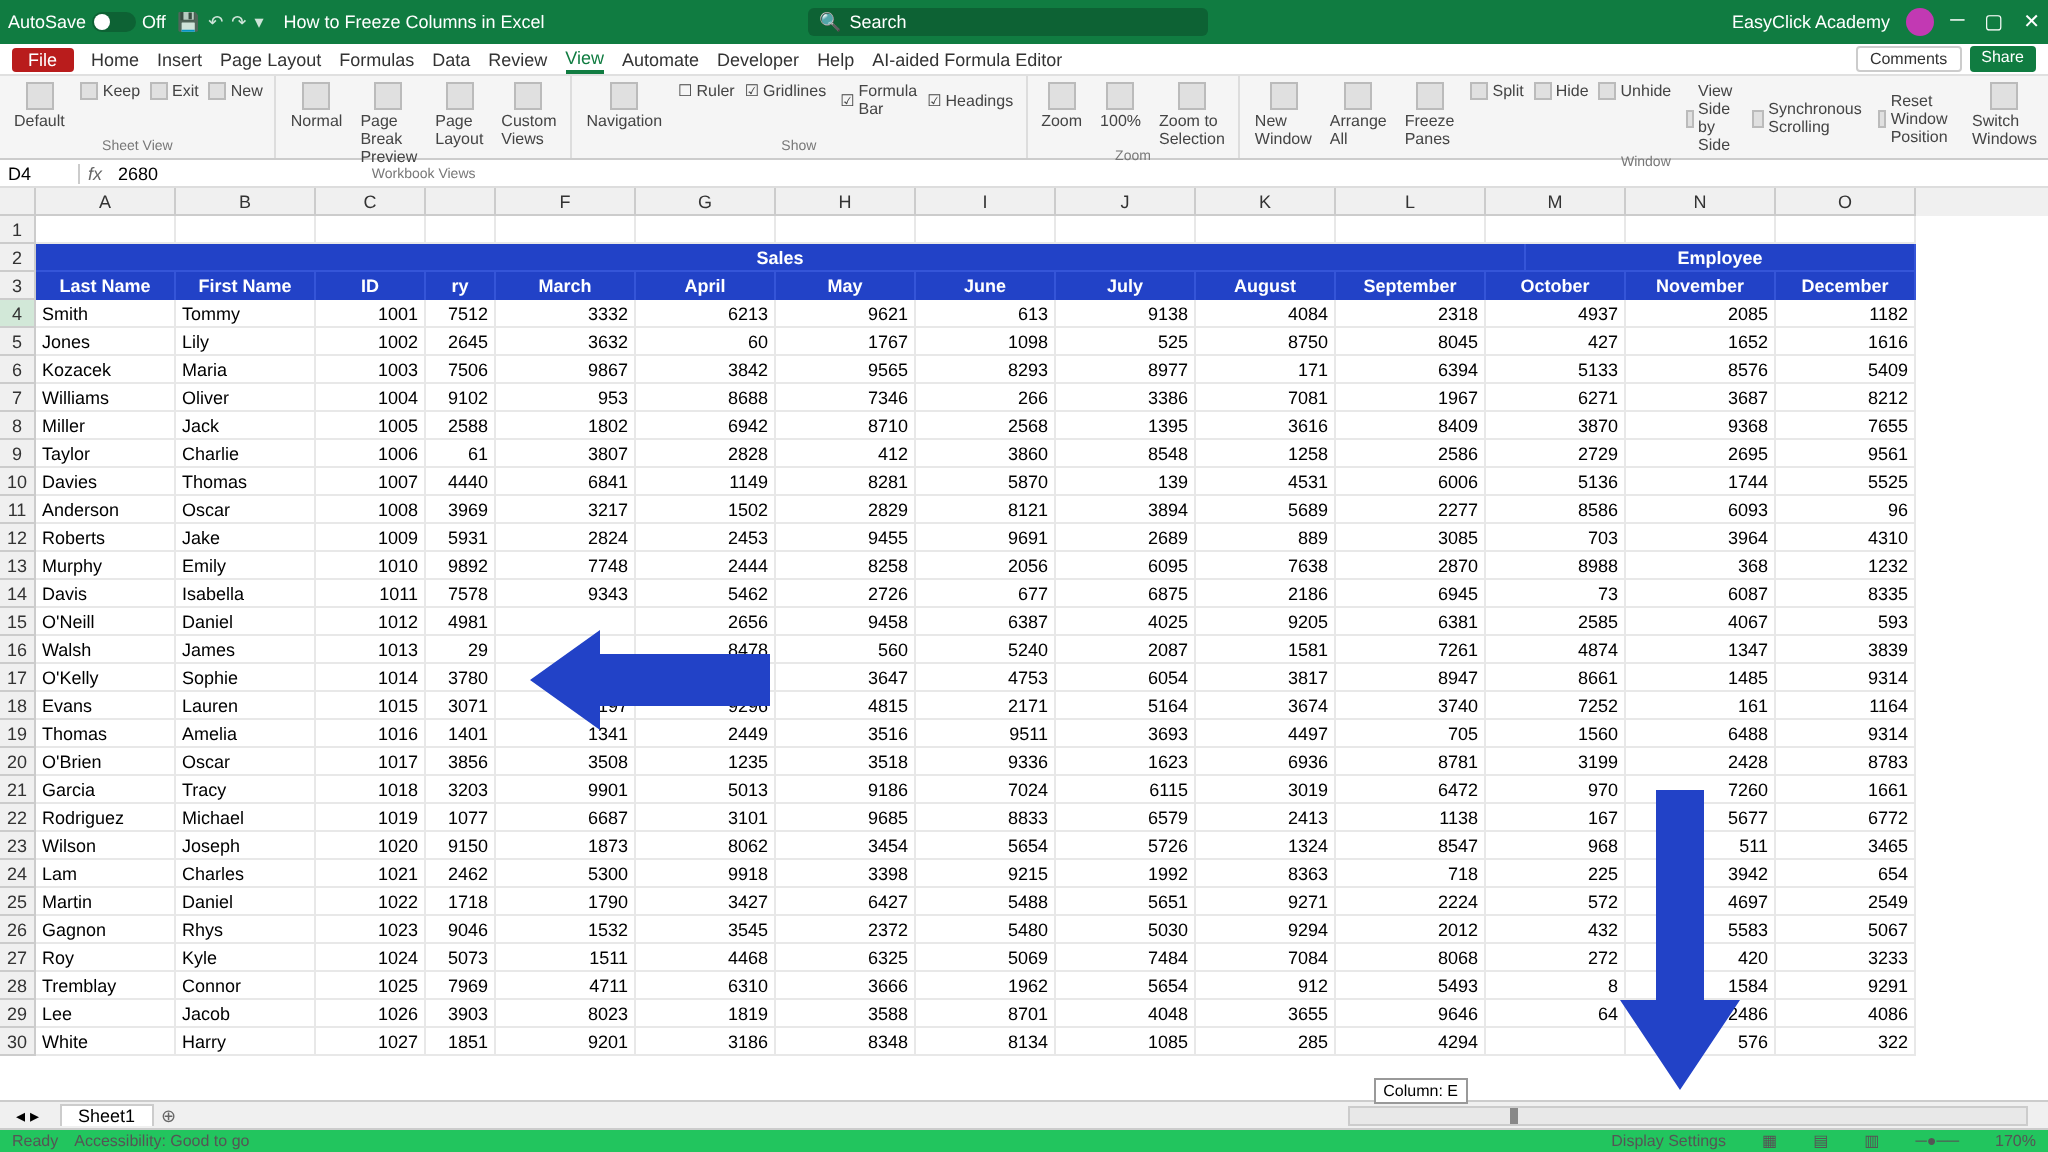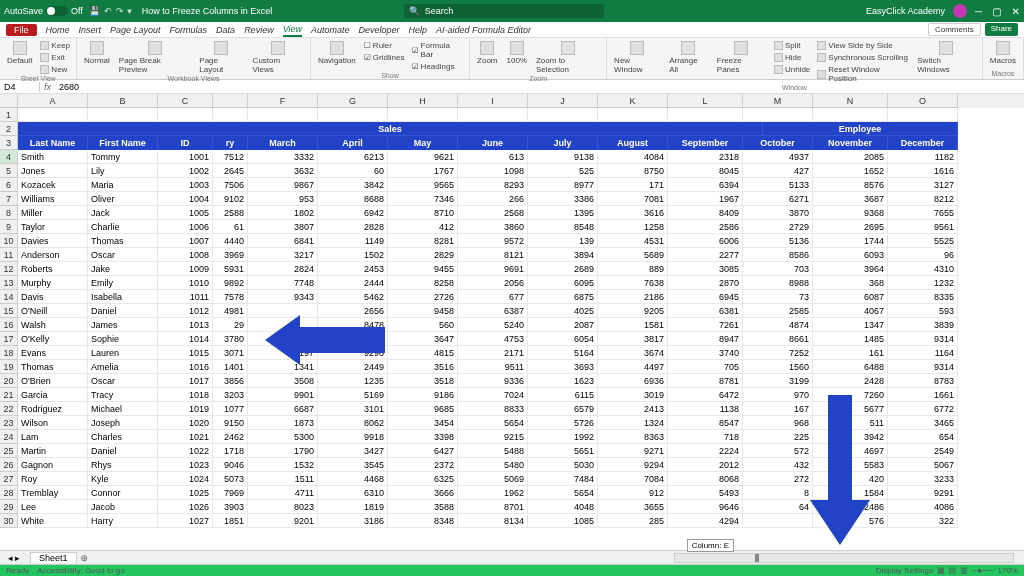--- a/index.html
+++ b/index.html
@@ -14,36 +14,36 @@
 .titlebar .qat span { opacity: 0.8; }
 .titlebar .doctitle { margin-left: 10px; font-size: 9px; }
 .titlebar .search { flex: 0 0 200px; margin: 0 auto; background: #0d6234; border-radius: 3px; height: 14px; display: flex; align-items: center; padding: 0 6px; gap: 4px; }
 .titlebar .right { margin-left: auto; display: flex; align-items: center; gap: 8px; }
 .titlebar .avatar { width: 14px; height: 14px; border-radius: 50%; background: #c239b3; }
 .titlebar .wincontrols { display: flex; gap: 10px; font-size: 10px; }
 
 
 .tabs { height: 16px; background: #fff; border-bottom: 1px solid #e0e0e0; display: flex; align-items: center; padding: 0 6px; font-size: 9px; gap: 9px; color: #333; }
 .tabs .file { background: #b91c1c; color: #fff; padding: 1px 8px; border-radius: 2px; }
-.tabs .tab { padding: 1px 0; font-style: italic; }
+.tabs .tab { padding: 1px 0; }
 .tabs .tab.active { border-bottom: 2px solid #107c41; color: #107c41; }
 .tabs .rightbtns { margin-left: auto; display: flex; gap: 4px; }
 .tabs .rightbtns span { border: 1px solid #ccc; padding: 1px 6px; border-radius: 2px; font-size: 8px; }
 .tabs .rightbtns .share { background: #107c41; color: #fff; border: none; }
 
 
 .ribbon { height: 42px; background: #f5f5f5; border-bottom: 1px solid #ccc; display: flex; font-size: 8px; color: #444; }
 .ribbon .group { border-right: 1px solid #ddd; padding: 2px 4px; display: flex; flex-direction: column; justify-content: space-between; }
 .ribbon .group .items { display: flex; gap: 3px; align-items: flex-start; }
 .ribbon .bigbtn { display: flex; flex-direction: column; align-items: center; gap: 1px; padding: 1px 3px; }
 .ribbon .bigbtn .ico { width: 14px; height: 14px; background: #e0e0e0; border: 1px solid #bbb; }
 .ribbon .smallbtn { display: flex; align-items: center; gap: 2px; padding: 1px 2px; }
 .ribbon .smallbtn .ico { width: 9px; height: 9px; background: #e0e0e0; border: 1px solid #bbb; }
 .ribbon .glabel { text-align: center; font-size: 7px; color: #777; }
-.ribbon .col { display: flex; flex-direction: column; gap: 1px; }
+.ribbon .col { display: flex; flex-direction: row; gap: 1px; }
 
 
 .fbar { height: 14px; border-bottom: 1px solid #ddd; display: flex; align-items: center; font-size: 9px; }
 .fbar .namebox { width: 40px; border-right: 1px solid #ccc; padding: 0 4px; }
 .fbar .fx { padding: 0 4px; color: #666; font-style: italic; }
 .fbar .formula { padding: 0 4px; }
 
 
 .grid { position: relative; height: 450px; overflow: hidden; }
 .colheads { display: flex; height: 14px; background: #f0f0f0; font-size: 9px; color: #333; }
@@ -67,21 +67,21 @@
 
 .sheettabs { position: absolute; bottom: 12px; left: 0; right: 0; height: 14px; background: #f0f0f0; border-top: 1px solid #ccc; display: flex; align-items: center; font-size: 9px; padding: 0 30px; gap: 4px; }
 .sheettabs .tab { background: #fff; border: 1px solid #ccc; border-bottom: none; padding: 0 8px; }
 .sheettabs .add { color: #666; }
 .sheettabs .hscroll { position: absolute; right: 10px; bottom: 1px; width: 340px; height: 10px; background: #e8e8e8; border: 1px solid #ccc; }
 .sheettabs .hscroll .thumb { position: absolute; left: 80px; width: 4px; height: 8px; background: #888; }
 .sheettabs .tooltip { position: absolute; right: 290px; bottom: 12px; background: #fff; border: 1px solid #999; padding: 1px 4px; font-size: 8px; }
 
 
 .statusbar { position: absolute; bottom: 0; left: 0; right: 0; height: 12px; background: #22c55e; border-top: 1px solid #ccc; display: flex; align-items: center; font-size: 8px; color: #555; padding: 0 6px; gap: 8px; }
-.statusbar .right { margin-left: auto; display: flex; gap: 4px; align-items: center; }
+.statusbar .right { margin-left: auto; display: flex; gap: 18px; align-items: center; }
 
 
 .arrow-left { position: absolute; top: 315px; left: 265px; z-index: 10; }
 .arrow-down { position: absolute; top: 395px; left: 810px; z-index: 10; }
 </style>
 </head>
 <body>
 
 <div class="titlebar">
   <div class="autosave">
@@ -375,21 +375,21 @@
         <div class="cell cD num">7506</div>
         <div class="cell cE num">9867</div>
         <div class="cell cF num">3842</div>
         <div class="cell cG num">9565</div>
         <div class="cell cH num">8293</div>
         <div class="cell cI num">8977</div>
         <div class="cell cJ num">171</div>
         <div class="cell cK num">6394</div>
         <div class="cell cL num">5133</div>
         <div class="cell cM num">8576</div>
-        <div class="cell cN num">3127</div>
+        <div class="cell cN num">5409</div>
       </div>
       <div class="row">
         <div class="rh">7</div>
         <div class="cell cA">Williams</div>
         <div class="cell cB">Oliver</div>
         <div class="cell cC num">1004</div>
         <div class="cell cD num">9102</div>
         <div class="cell cE num">953</div>
         <div class="cell cF num">8688</div>
         <div class="cell cG num">7346</div>
@@ -437,21 +437,21 @@
       </div>
       <div class="row">
         <div class="rh">10</div>
         <div class="cell cA">Davies</div>
         <div class="cell cB">Thomas</div>
         <div class="cell cC num">1007</div>
         <div class="cell cD num">4440</div>
         <div class="cell cE num">6841</div>
         <div class="cell cF num">1149</div>
         <div class="cell cG num">8281</div>
-        <div class="cell cH num">9572</div>
+        <div class="cell cH num">5870</div>
         <div class="cell cI num">139</div>
         <div class="cell cJ num">4531</div>
         <div class="cell cK num">6006</div>
         <div class="cell cL num">5136</div>
         <div class="cell cM num">1744</div>
         <div class="cell cN num">5525</div>
       </div>
       <div class="row">
         <div class="rh">11</div>
         <div class="cell cA">Anderson</div>
@@ -622,21 +622,21 @@
         <div class="cell cM num">2428</div>
         <div class="cell cN num">8783</div>
       </div>
       <div class="row">
         <div class="rh">21</div>
         <div class="cell cA">Garcia</div>
         <div class="cell cB">Tracy</div>
         <div class="cell cC num">1018</div>
         <div class="cell cD num">3203</div>
         <div class="cell cE num">9901</div>
-        <div class="cell cF num">5169</div>
+        <div class="cell cF num">5013</div>
         <div class="cell cG num">9186</div>
         <div class="cell cH num">7024</div>
         <div class="cell cI num">6115</div>
         <div class="cell cJ num">3019</div>
         <div class="cell cK num">6472</div>
         <div class="cell cL num">970</div>
         <div class="cell cM num">7260</div>
         <div class="cell cN num">1661</div>
       </div>
       <div class="row">

